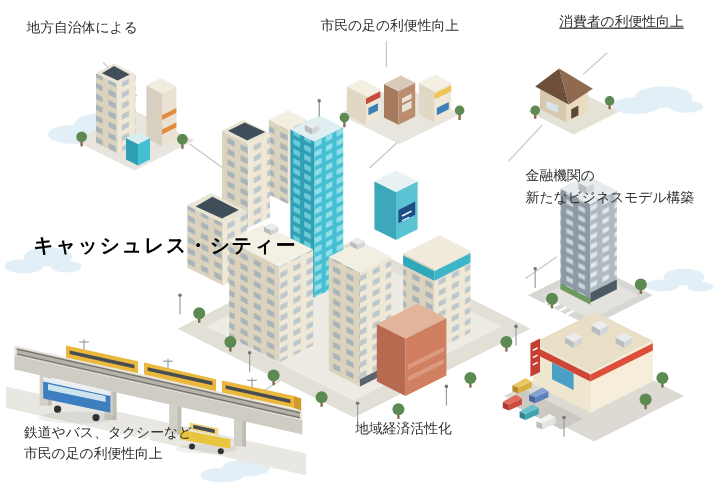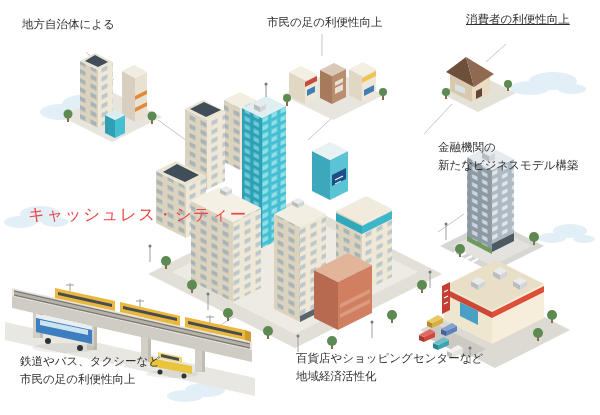--- a/index.html
+++ b/index.html
@@ -1,20 +1,20 @@
 <!DOCTYPE html>
 <html><head>
 <meta charset="utf-8">
 <style>
   html,body{margin:0;padding:0;background:#fff;}
   .stage{position:relative;width:600px;height:415px;background:#ffffff;overflow:hidden;
          font-family:"Liberation Sans","DejaVu Sans",sans-serif;}
   .scene{position:absolute;left:0;top:0;}
-  .title{position:absolute;left:28px;top:204px;margin:0;font-size:16.5px;font-weight:400;
-         color:#ef4444;letter-spacing:1.5px;white-space:nowrap;}
+  .title{position:absolute;left:28px;top:194px;margin:0;font-size:16.5px;font-weight:700;
+         color:#000000;letter-spacing:1.5px;white-space:nowrap;}
   .label{position:absolute;font-size:11.5px;line-height:1.55;color:#2f2f2f;white-space:nowrap;}
   .label span{display:block;}
   .lbl-top-left{left:22px;top:16px;}
   .lbl-top-center{left:267px;top:14px;}
   .lbl-top-right{left:466px;top:11px;text-align:center;text-decoration:underline;}
   .lbl-right{left:438px;top:139px;}
   .lbl-bottom-left{left:20px;top:353px;}
   .lbl-bottom-center{left:296px;top:350px;}
 </style>
 </head>
@@ -412,17 +412,16 @@
   <span>鉄道やバス、タクシーなど</span>
   <span>市民の足の利便性向上</span>
 </div>
 
 <div class="label lbl-right">
   <span>金融機関の</span>
   <span>新たなビジネスモデル構築</span>
 </div>
 
 <div class="label lbl-bottom-center">
-  <span>百貨店やショッピングセンターなど</span>
   <span>地域経済活性化</span>
 </div>
 
 </div>
 
 </body></html>

